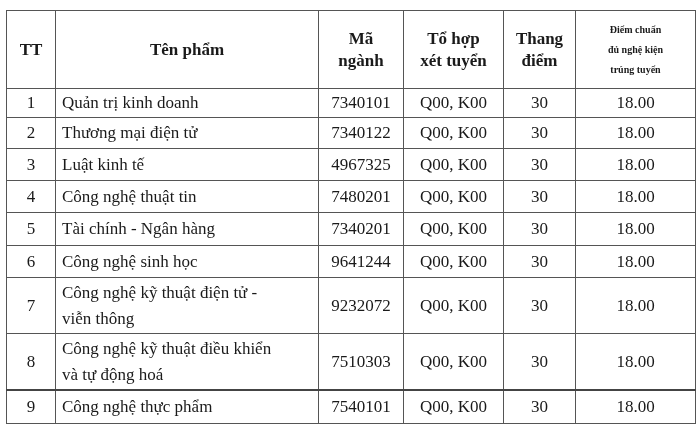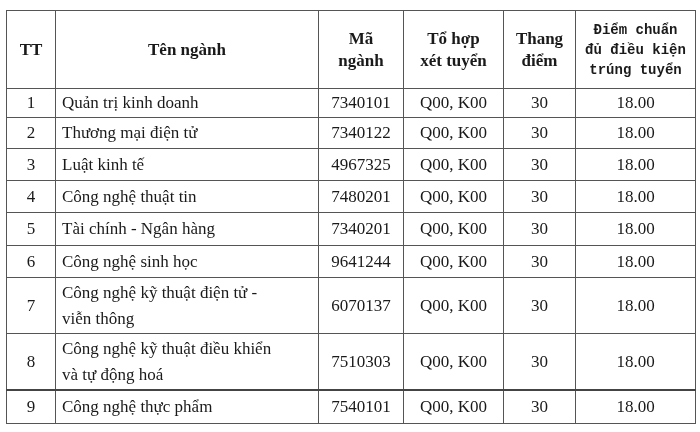--- a/index.html
+++ b/index.html
@@ -2,21 +2,21 @@
 <html><head>
 <meta charset="utf-8">
 <style>
   html, body { margin: 0; padding: 0; background: #ffffff; }
   body { width: 700px; height: 432px; position: relative; overflow: hidden;
          font-family: "Liberation Serif", "DejaVu Serif", serif; color: #1a1a1a; }
   .top-strip { position: absolute; left: 0; top: -9px; width: 700px; height: 14px; overflow: hidden; }
   table.adm { position: absolute; left: 6px; top: 10px; border-collapse: collapse; width: 689px; table-layout: fixed; }
   table.adm td, table.adm th { border: 1px solid #555; padding: 0 6px; vertical-align: middle; }
   table.adm th { font-weight: bold; font-size: 17px; text-align: center; line-height: 22px; height: 77px; }
-  table.adm th.small { font-size: 14px; line-height: 20px; font-family: Liberation Mono, monospace; }
+  table.adm th.small { font-size: 10px; line-height: 20px; }
   table.adm td { font-size: 17px; line-height: 26px; }
   td.c { text-align: center; }
   td.name { padding-left: 12px; }
   td.top { vertical-align: top; padding-top: 2px; }
   tr.r1 td { height: 28px; } tr.r2 td { height: 30px; } tr.r3 td { height: 31px; }
   tr.r4 td { height: 31px; } tr.r5 td { height: 32px; } tr.r6 td { height: 31px; }
   tr.r7 td { height: 55px; } tr.r8 td { height: 55px; } tr.r9 td { height: 32px; }
   tr.r9 td { border-top: 2px solid #444; }
   table.adm { border: 1.5px solid #444; }
 </style>
@@ -30,36 +30,36 @@
     <col style="width:49px">
       <col style="width:263px">
       <col style="width:85px">
     <col style="width:100px">
       <col style="width:72px">
       <col style="width:120px">
   </colgroup>
   <thead>
     <tr>
       <th>TT</th>
-      <th>Tên ngành</th>
+      <th>Tên phẩm</th>
       <th>
         <div>Mã</div>
         <div>ngành</div>
       </th>
       <th>
         <div>Tổ hợp</div>
         <div>xét tuyển</div>
       </th>
       <th>
         <div>Thang</div>
         <div>điểm</div>
       </th>
       <th class="small">
         <div>Điểm chuẩn</div>
-        <div>đủ điều kiện</div>
+        <div>đủ nghệ kiện</div>
         <div>trúng tuyển</div>
       </th>
     </tr>
   </thead>
   <tbody>
     <tr class="r1">
       <td class="c">1</td>
       <td class="name">
           <div>Quản trị kinh doanh</div>
         </td>
@@ -117,21 +117,21 @@
       <td class="c">Q00, K00</td>
       <td class="c top">30</td>
       <td class="c">18.00</td>
     </tr>
     <tr class="r7">
       <td class="c">7</td>
       <td class="name">
         <div>Công nghệ kỹ thuật điện tử -</div>
         <div>viễn thông</div>
       </td>
-      <td class="c">6070137</td>
+      <td class="c">9232072</td>
       <td class="c">Q00, K00</td>
       <td class="c top">30</td>
       <td class="c">18.00</td>
     </tr>
     <tr class="r8">
       <td class="c">8</td>
       <td class="name">
         <div>Công nghệ kỹ thuật điều khiển</div>
         <div>và tự động hoá</div>
       </td>

